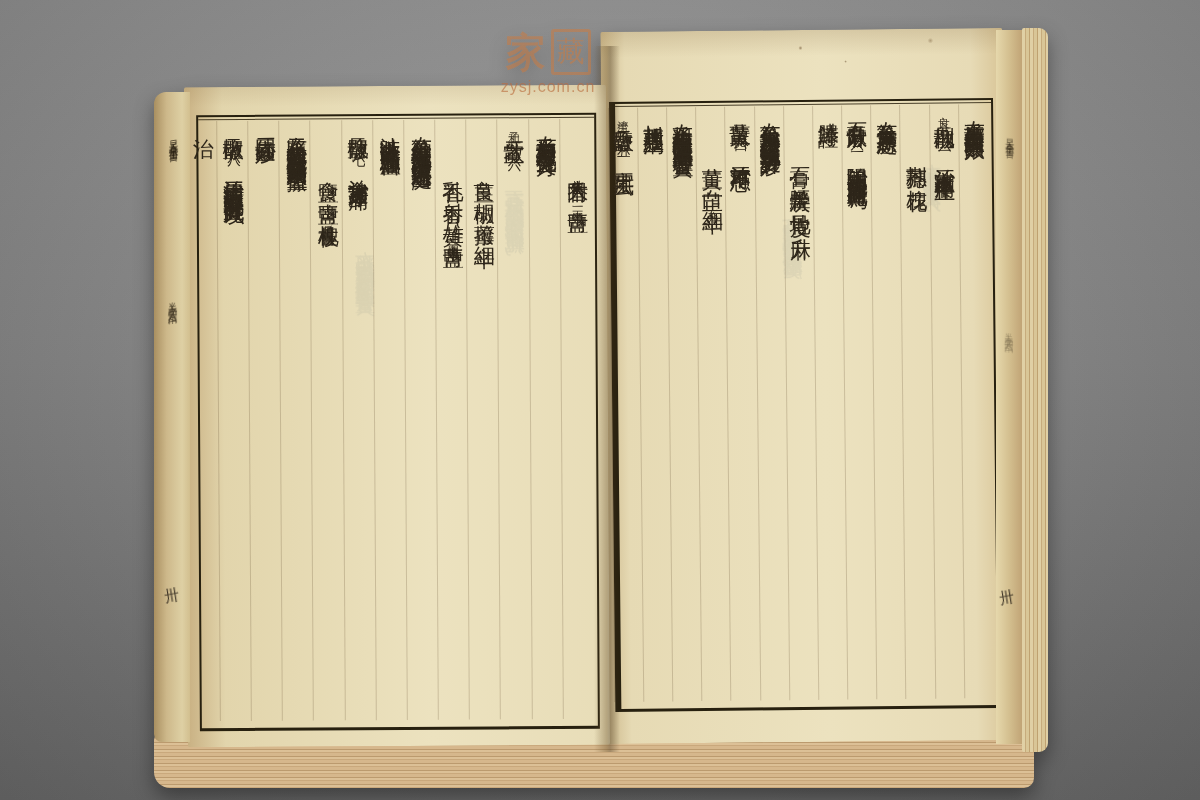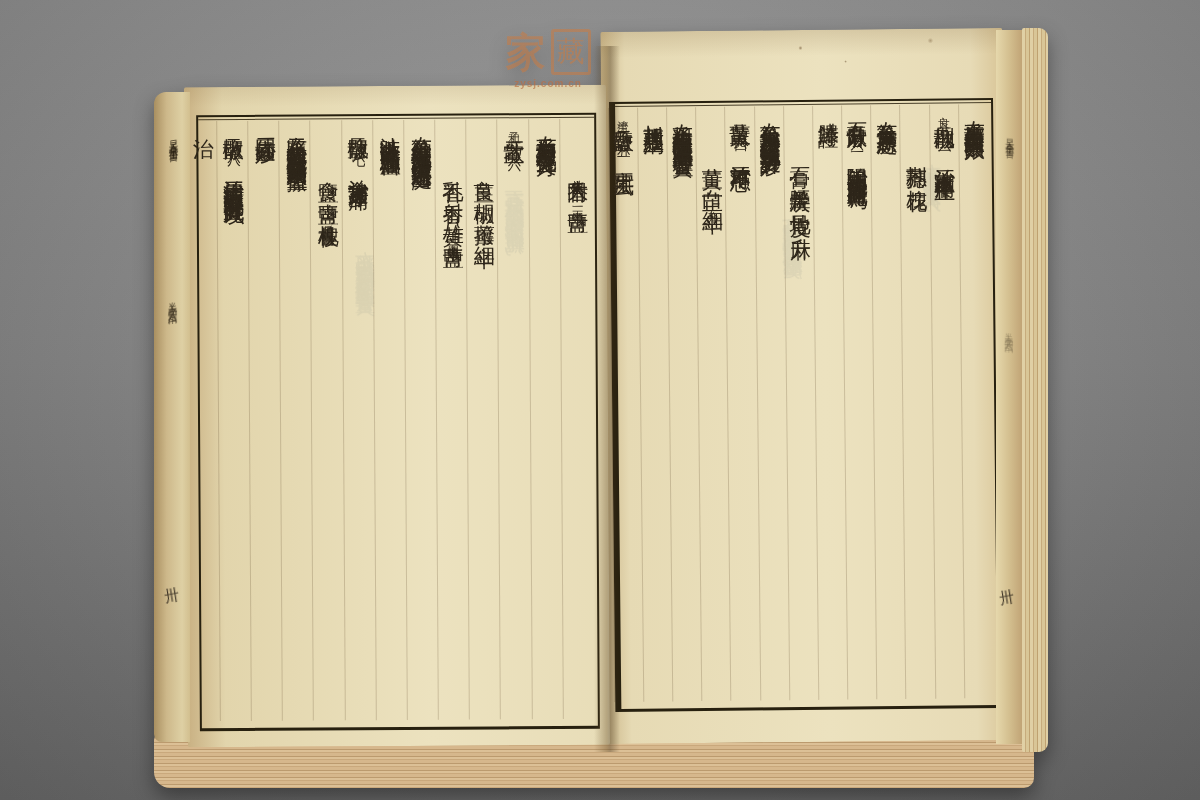--- a/index.html
+++ b/index.html
@@ -50,21 +50,21 @@
     color:rgba(42,33,18,.88);transform:scaleX(.55) skewY(-4deg);filter:blur(.4px);letter-spacing:2px;}
   .spine-right .spine-txt{font-size:15px;color:rgba(42,33,18,.55);transform:scaleX(.6) skewY(3deg);}
   .ink-mark{position:absolute;font-size:16px;color:#17100a;letter-spacing:-2px;
     transform:scaleX(.9) rotate(-10deg);filter:blur(.5px);opacity:.85;}
   
   .watermark{position:absolute;left:342px;top:6px;width:120px;height:80px;z-index:6;opacity:.5;
     color:#cf7a3c;mix-blend-mode:multiply;text-align:center;}
   .wm-glyphs{display:flex;justify-content:center;align-items:center;gap:5px;height:52px;}
   .wm-g1{font-size:40px;font-weight:bold;}
   .wm-g2{font-size:28px;border:3px solid currentColor;padding:1px 3px;border-radius:3px;}
-  .wm-url{font-size:10px;font-weight:bold;letter-spacing:1px;color:#c96630;
+  .wm-url{font-size:16px;font-weight:normal;letter-spacing:1px;color:#c96630;
     font-family:"Liberation Sans","DejaVu Sans",sans-serif;}
   
   .ghost{position:absolute;writing-mode:vertical-rl;text-orientation:upright;font-size:20px;
     color:#4e5f6b;opacity:.085;transform:scaleX(-1);filter:blur(.7px);letter-spacing:2px;
     pointer-events:none;z-index:0;}
   .specks{position:absolute;inset:0;pointer-events:none;
     background:radial-gradient(circle 3px at 200px 18px,rgba(80,50,20,.5),rgba(80,50,20,0) 70%),
                radial-gradient(circle 2px at 245px 32px,rgba(80,50,20,.45),rgba(80,50,20,0) 70%),
                radial-gradient(circle 4px at 330px 12px,rgba(90,60,25,.35),rgba(90,60,25,0) 70%);}
 </style>

